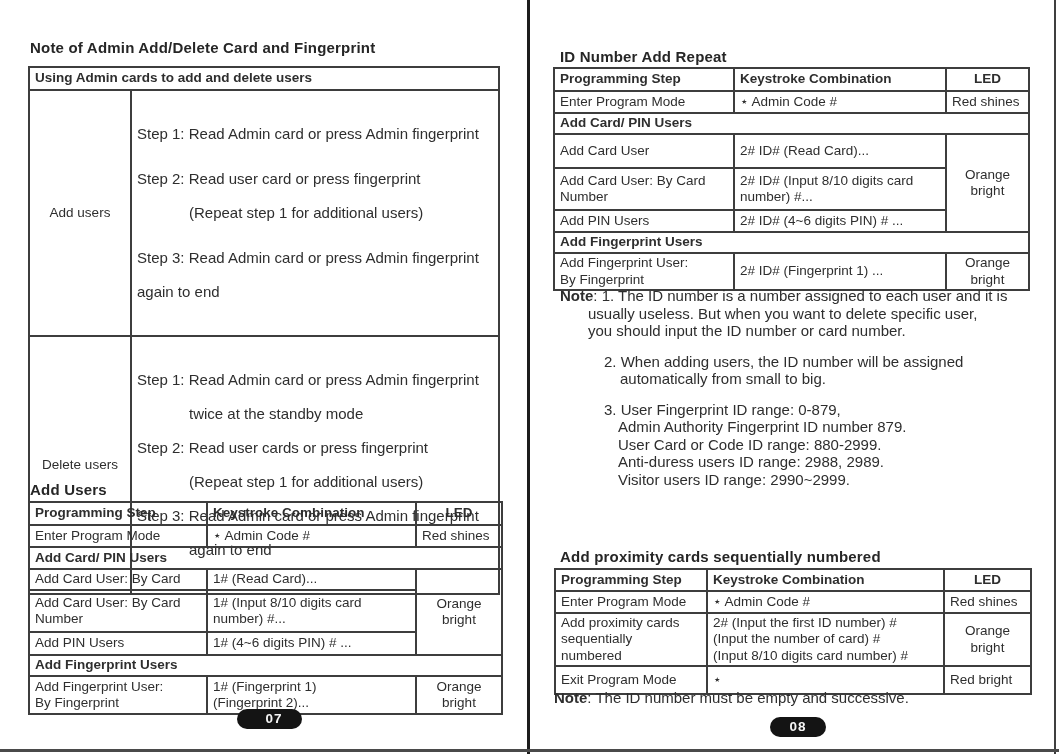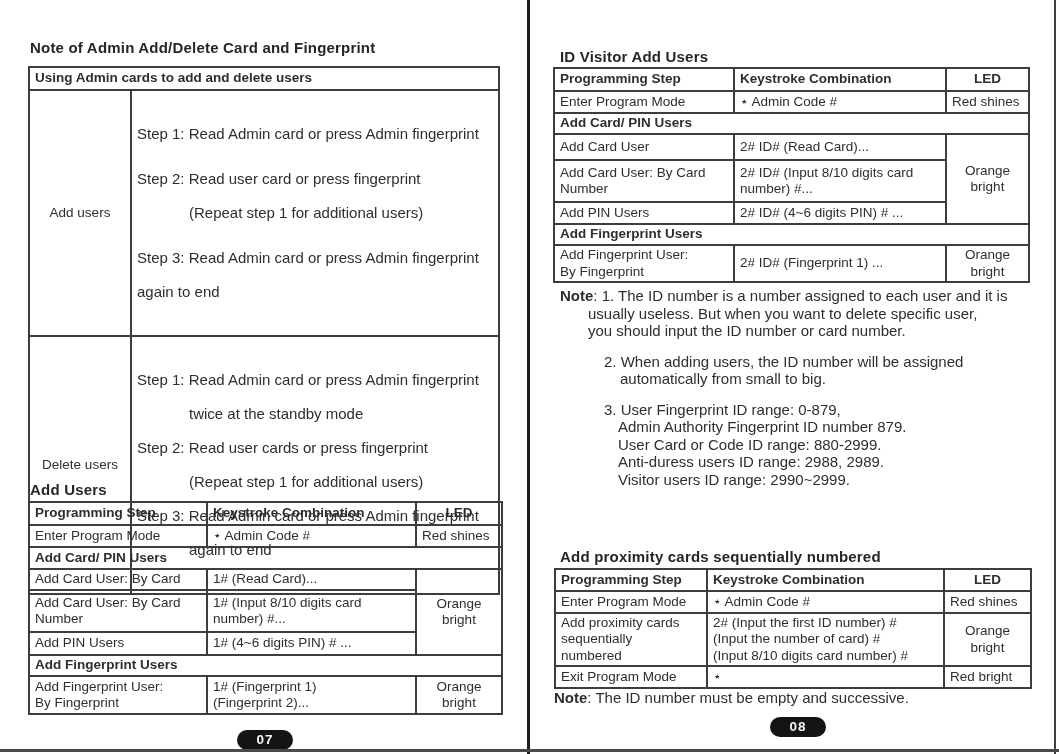--- a/index.html
+++ b/index.html
@@ -122,23 +122,23 @@
     <td>Add Fingerprint User:
 By Fingerprint</td>
     <td>1# (Fingerprint 1)
 (Fingerprint 2)...</td>
     <td class="center">Orange
 bright</td>
   </tr>
 </tbody>
   </table>
 
-<div class="abs badge" style="left:237px;top:730px;">07</div>
-
-<div class="abs sec-title" style="left:560px;top:48px;">ID Visitor Add Users</div>
+<div class="abs badge" style="left:237px;top:709px;padding-left:9px;">07</div>
+
+<div class="abs sec-title" style="left:560px;top:48px;">ID Number Add Repeat</div>
 
 <table class="man abs" style="left:553px;top:67px;width:475px;">
   <colgroup>
       <col style="width:180px">
       <col style="width:212px">
       <col style="width:83px">
     </colgroup>
   <tbody>
       <tr style="height:23px">
     <td class="bold">Programming Step</td>
@@ -146,21 +146,21 @@
     <td class="bold center">LED</td>
   </tr>
   <tr style="height:22px">
     <td>Enter Program Mode</td>
     <td>⋆ Admin Code #</td>
     <td>Red shines</td>
   </tr>
   <tr style="height:21px">
     <td colspan="3" class="bold">Add Card/ PIN Users</td>
   </tr>
-  <tr style="height:26px">
+  <tr style="height:34px">
     <td>Add Card User</td>
     <td>2# ID# (Read Card)...</td>
     <td rowspan="3" class="center">Orange
 bright</td>
   </tr>
   <tr style="height:42px">
     <td>Add Card User: By Card
 Number</td>
     <td>2# ID# (Input 8/10 digits card
 number) #...</td>
@@ -223,21 +223,21 @@
   <tr style="height:52px">
     <td>Add proximity cards
 sequentially
 numbered</td>
     <td>2# (Input the first ID number) #
 (Input the number of card) #
 (Input 8/10 digits card number) #</td>
     <td class="center">Orange
 bright</td>
   </tr>
-  <tr style="height:22px">
+  <tr style="height:28px">
     <td>Exit Program Mode</td>
     <td>⋆</td>
     <td>Red bright</td>
   </tr>
 </tbody>
   </table>
 
 <div class="abs note" style="left:554px;top:689px;">
   <span class="nbold">Note</span><span>: The ID number must be empty and successive.</span>
 </div>

